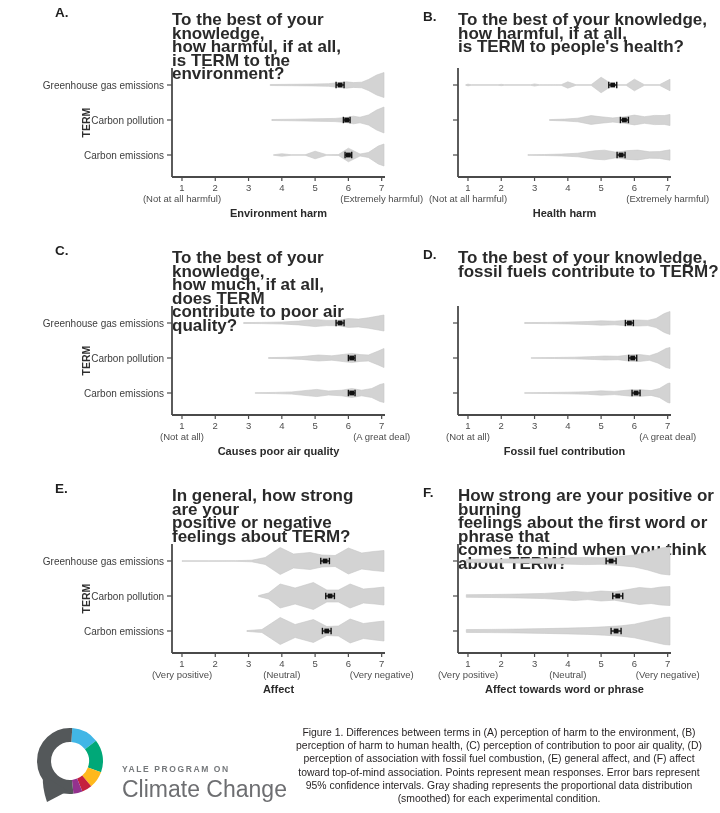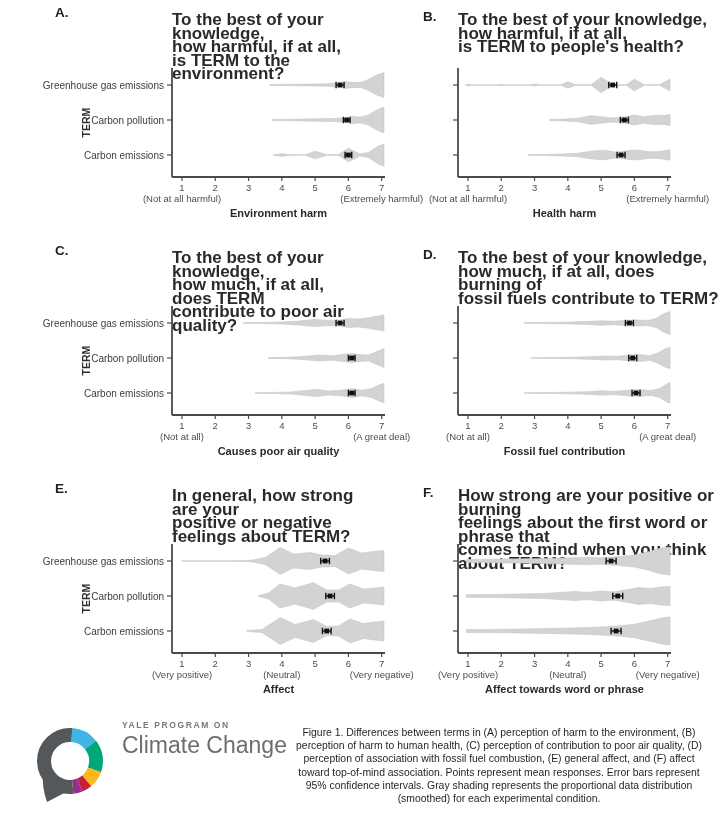--- a/index.html
+++ b/index.html
@@ -9,21 +9,21 @@
   .panel{position:relative;width:360px;height:238px;}
   .panel .letter{position:absolute;left:55px;top:5px;font-size:13.5px;font-weight:bold;color:#1f1f1f;}
   .panel.right .letter{left:63px;top:9px;}
   .panel .ptitle{position:absolute;top:13px;font-size:17px;font-weight:bold;color:#2a2a2a;line-height:13.6px;}
   .panel.left .ptitle{left:172px;}
   .panel.right .ptitle{left:98px;}
   svg.plot{position:absolute;left:0;top:0;overflow:visible;}
   .footer{position:relative;width:720px;height:99px;}
   .logo-mark{position:absolute;left:26px;top:6px;}
   .logo-text{position:absolute;left:122px;top:6px;color:#6d6e71;}
-  .logo-tagline{font-size:8.5px;font-weight:bold;letter-spacing:1.6px;color:#75787b;margin-bottom:3px;}
+  .logo-tagline{font-size:8.5px;font-weight:bold;letter-spacing:1.6px;color:#75787b;margin-bottom:3px;margin-top:44px;}
   .logo-name{font-size:23px;line-height:24px;color:#6d6e71;}
   .caption{position:absolute;left:288px;top:12px;width:422px;font-size:10.4px;line-height:13.2px;color:#231f20;text-align:center;}
 </style>
 </head>
 <body>
 
 <div class="figure">
   <div class="prow">
     <div class="panel left">
       <div class="letter">A.</div>
@@ -173,21 +173,20 @@
           <line x1="348.390625" y1="155" x2="355.046875" y2="155" stroke="#111111" stroke-width="1.4"></line>
           <line x1="348.390625" y1="151.8" x2="348.390625" y2="158.2" stroke="#111111" stroke-width="1.4"></line>
           <line x1="355.046875" y1="151.8" x2="355.046875" y2="158.2" stroke="#111111" stroke-width="1.4"></line>
           <rect x="349.31875" y="152.6" width="4.8" height="4.8" fill="#111111"></rect>
         </svg>
     </div>
     <div class="panel right">
       <div class="letter">D.</div>
       <div class="ptitle">
         <div>To the best of your knowledge,</div>
-        <div>how much, if at all, does burning of</div>
         <div>fossil fuels contribute to TERM?</div>
       </div>
       <svg class="plot" width="360" height="238">
           <path d="M164.6 84.6 L187.9 84.4 L207.8 84.1 L227.8 83.5 L241.1 82.8 L254.4 83.2 L267.7 82.2 L277.7 82.0 L287.7 82.4 L296.0 80.5 L304.3 75.5 L310.0 73.5 L310.0 96.5 L304.3 94.5 L296.0 89.5 L287.7 87.6 L277.7 88.0 L267.7 87.8 L254.4 86.8 L241.1 87.2 L227.8 86.5 L207.8 85.9 L187.9 85.6 L164.6 85.4 Z" fill="#d3d3d3" stroke="#c6c6c6" stroke-width="0.6"></path>
           <path d="M171.2 119.7 L194.5 119.5 L214.5 119.2 L234.5 118.5 L244.4 118.0 L257.8 118.3 L271.1 116.7 L279.4 116.5 L289.4 117.7 L297.7 115.0 L306.0 110.5 L310.0 109.5 L310.0 130.5 L306.0 129.5 L297.7 125.0 L289.4 122.3 L279.4 123.5 L271.1 123.3 L257.8 121.7 L244.4 122.0 L234.5 121.5 L214.5 120.8 L194.5 120.5 L171.2 120.3 Z" fill="#d3d3d3" stroke="#c6c6c6" stroke-width="0.6"></path>
           <path d="M164.6 154.7 L187.9 154.5 L207.8 154.2 L227.8 153.7 L241.1 152.8 L254.4 153.4 L271.1 151.8 L281.0 151.7 L291.0 152.6 L299.4 150.5 L307.7 145.5 L310.0 145.0 L310.0 165.0 L307.7 164.5 L299.4 159.5 L291.0 157.4 L281.0 158.3 L271.1 158.2 L254.4 156.6 L241.1 157.2 L227.8 156.3 L207.8 155.8 L187.9 155.5 L164.6 155.3 Z" fill="#d3d3d3" stroke="#c6c6c6" stroke-width="0.6"></path>
           <line x1="98" y1="68" x2="98" y2="177" stroke="#4a4a4a" stroke-width="1.8"></line>
           <line x1="98" y1="177" x2="311" y2="177" stroke="#4a4a4a" stroke-width="1.8"></line>
           <line x1="107.984375" y1="177" x2="107.984375" y2="181" stroke="#4a4a4a" stroke-width="1.2"></line>
           <text x="107.984375" y="191" text-anchor="middle" font-size="9.5" fill="#4d4d4d" font-weight="normal" font-family="&quot;Liberation Sans&quot;, sans-serif">1</text>

